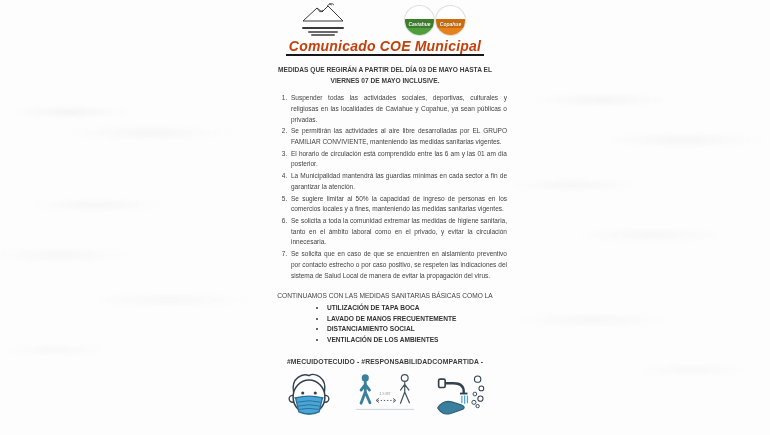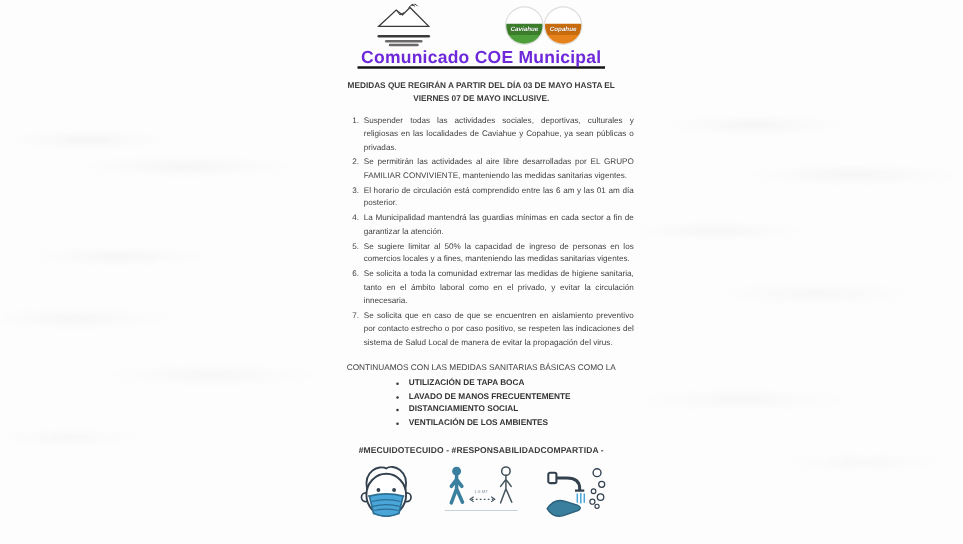--- a/index.html
+++ b/index.html
@@ -48,22 +48,22 @@
   .badge-green .fill { background:#4f9e3c; }
   .badge-orange .fill { background:#e5821c; }
   .badge .banner { position:absolute; left:-2px; right:-2px; top:46%; height:9px;
                    display:flex; align-items:center; justify-content:center;
                    font-size:5px; font-style:italic; font-weight:bold; color:#fff;
                    text-shadow:0 0 1px rgba(0,0,0,.4); }
   .badge-green .banner { background:#3c7d2c; }
   .badge-orange .banner { background:#c86c0e; }
 
   .title-row { text-align:center; margin-top:1px; }
-  .doc-title { display:inline-block; font-size:14px; font-weight:bold; 
-               color:#6d28d9; border-bottom:2.5px solid #161616; padding:0 3px 0px 3px;
+  .doc-title { display:inline-block; font-size:14px; font-weight:bold; font-style:italic;
+               color:#c2410c; border-bottom:2.5px solid #161616; padding:0 3px 0px 3px;
                letter-spacing:.2px; }
 
   .heading { width:232px; margin:9px auto 0; text-align:center;
              font-size:6.6px; font-weight:bold; line-height:1.6; color:#3b3b3b; }
 
   ol.measures { margin:7px 6px 0 22px; padding-left:10px; font-size:6.5px; line-height:1.65;
                 text-align:justify; color:#424242; }
   ol.measures li { margin:0 0 1px 0; padding-left:2px; }
 
   .continuation { margin:11px 0 0 0; text-align:center; font-size:6.6px; color:#424242; }

